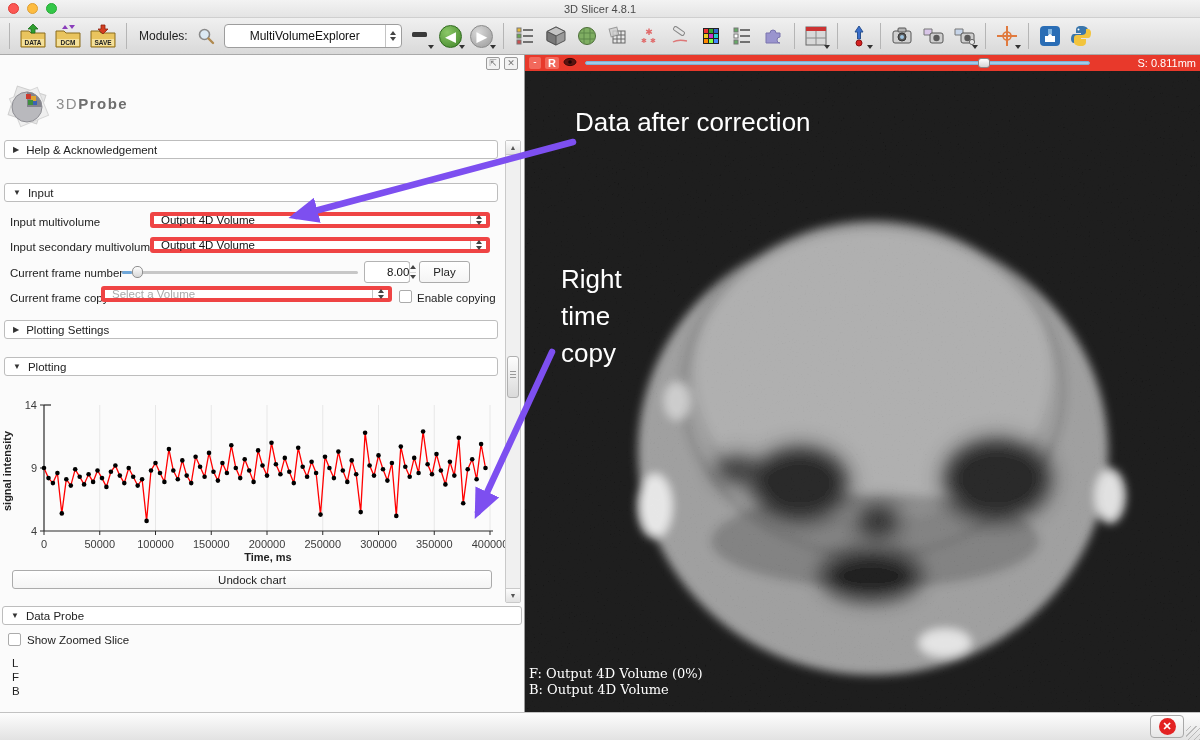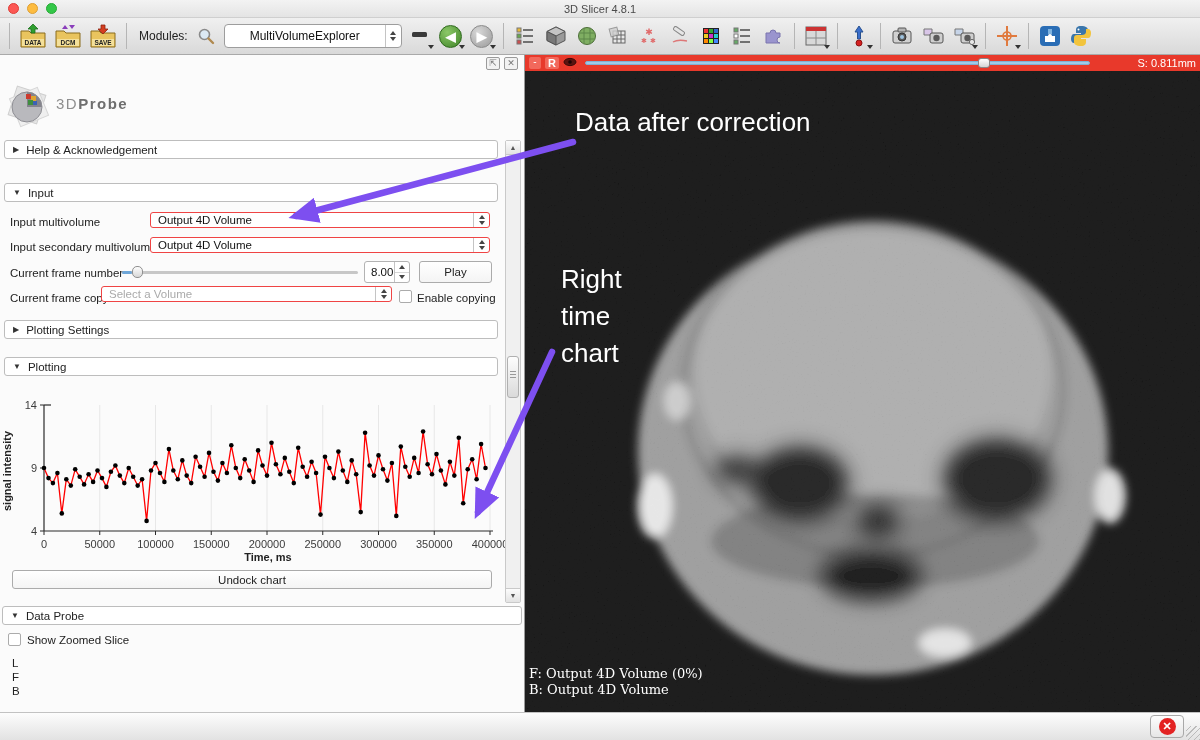--- a/index.html
+++ b/index.html
@@ -55,21 +55,21 @@
   .logo-mark { position:absolute; left:4px; top:27px; }
   .logo-text { position:absolute; left:56px; top:40px; font-size:15px; letter-spacing:1.5px; color:#8e8e8e; }
   .logo-text b { color:#6e6e6e; }
 
   .sect { position:absolute; left:4px; width:494px; height:19px; background:#fff;
     border:1px solid #bdbdbd; border-radius:3px; display:flex; align-items:center;
     padding-left:8px; gap:7px; font-size:11.5px; color:#222; cursor:pointer; }
   .sect .arr { font-size:8px; color:#333; }
 
   .flabel { position:absolute; font-size:11.5px; color:#222; }
-  .combo { position:absolute; height:16px; background:#fff; border:1px solid #ef4444;
+  .combo { position:absolute; height:16px; background:#fff; border:4px solid #ef4444;
     border-radius:3px; display:flex; align-items:center; }
   .combo .cval { flex:1; font-size:11.5px; color:#111; padding-left:7px; white-space:nowrap; overflow:hidden;}
   .combo .cval.placeholder { color:#aaa; }
   .btn { position:absolute; background:linear-gradient(#fff,#f4f4f4); border:1px solid #ababab;
     border-radius:3px; font-size:11.5px; color:#222; display:flex; align-items:center; justify-content:center; cursor:pointer;}
 
   .slider { position:absolute; height:14px; }
   .slider .groove { position:absolute; left:0; right:0; top:6px; height:3px; background:#c7c7c7; border-radius:2px;}
   .slider .fill { position:absolute; left:0; top:6px; height:3px; background:#6ea6d8; border-radius:2px;}
   .slider .handle { position:absolute; top:1px; width:11px; height:12px; background:linear-gradient(#fdfdfd,#d8d8d8);
@@ -402,32 +402,32 @@
             <span class="tri-down"></span>
           </span>
       </div>
 
       <div class="flabel" style="left:10px; top:212px;">Current frame number</div>
       <div class="slider" style="left:122px; top:210px; width:236px;">
         <div class="groove"></div>
           <div class="fill" style="width:10px;"></div>
         <div class="handle" style="left:10px;"></div>
       </div>
-      <div class="spinbox" style="left:364px; top:206px; width:46px;">
+      <div class="spinbox" style="left:364px; top:206px; width:46px;padding-left:16px;">
         <span class="sval">8.00</span>
         <span class="spinbtns">
             <div>
               <span class="tri-up"></span>
             </div>
             <div>
               <span class="tri-down"></span>
             </div>
           </span>
       </div>
-      <div class="btn" style="left:419px; top:206px; width:73px; height:22px;">
+      <div class="btn" style="left:419px; top:206px; width:51px; height:22px;">
         <span>Play</span>
       </div>
 
       <div class="flabel" style="left:10px; top:237px;">Current frame copy</div>
       <div class="combo" style="left:101px; top:231px; width:291px;">
         <span class="cval placeholder">Select a Volume</span>
         <span class="spincell">
             <span class="tri-up"></span>
             <span class="tri-down"></span>
           </span>
@@ -666,21 +666,21 @@
           <ellipse cx="152" cy="330" rx="13" ry="19" fill="#d8d8d8" opacity="0.8"></ellipse>
         </g>
         <rect x="0" y="0" width="675" height="641" filter="url(#noise)" opacity="0.28" style="mix-blend-mode:overlay"></rect>
         <rect x="0" y="0" width="675" height="641" filter="url(#noise)" opacity="0.10"></rect>
       </svg>
 
       <div class="ann-top">Data after correction</div>
       <div class="ann-right">
         <div>Right</div>
         <div>time</div>
-        <div>chart</div>
+        <div>copy</div>
       </div>
 
       <div class="corner-text" style="bottom:30px;">F: Output 4D Volume (0%)</div>
       <div class="corner-text" style="bottom:14px;">B: Output 4D Volume</div>
     </div>
   </div>
 
   <div class="statusbar">
     <div class="errbtn">
       <div class="errcircle">✕</div>

